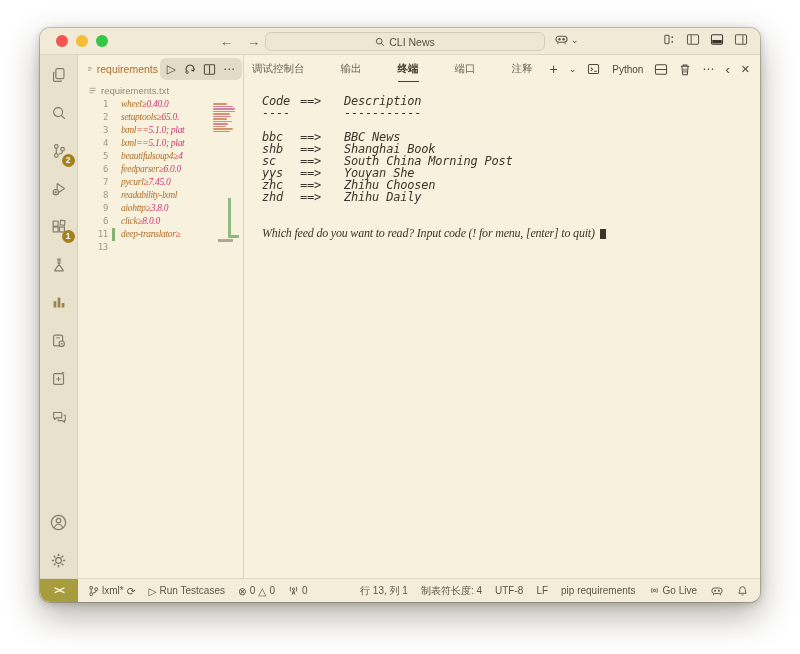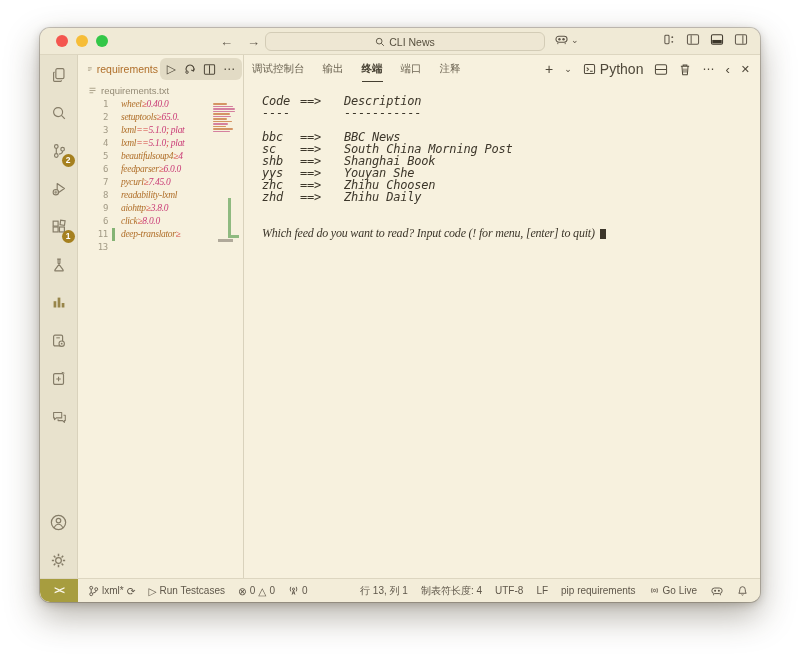--- a/index.html
+++ b/index.html
@@ -57,25 +57,25 @@
 
   .minimap { position:absolute; right:2px; top:5px; width:28px; }
   .mm-mark { height:1.5px; margin-bottom:1px; border-radius:1px; }
   .green-L { position:absolute; right:12px; top:100px; width:3px; height:40px; background:#8fba80; }
   .green-L::after { content:""; position:absolute; left:0; bottom:0; width:11px; height:3px; background:#8fba80; }
   .gray-tick { position:absolute; right:10px; top:141px; width:15px; height:2.5px; background:#b0a99a; }
 
   
   .panel { flex:1; display:flex; flex-direction:column; background:#f7f1de; min-width:0; }
   .panel-header { height:28px; display:flex; align-items:center; padding-left:8px; position:relative; flex:0 0 28px; }
-  .panel-tabs { display:flex; gap:18px; }
+  .panel-tabs { display:flex; gap:36px; }
   .panel-tab { font-size:10.5px; color:#6e6654; padding:6px 0 5px; cursor:default; }
   .panel-tab.active { color:#453f31; font-weight:bold; border-bottom:1.5px solid #453f31; }
   .panel-actions { position:absolute; right:10px; top:0; height:28px; display:flex; align-items:center; gap:11px; color:#4f483a; font-size:12px; }
-  .pa-python { display:flex; align-items:center; gap:4px; font-size:14px; color:#4f483a; }
+  .pa-python { display:flex; align-items:center; gap:12px; font-size:10px; color:#4f483a; }
 
   .terminal { flex:1; padding:12px 0 0 18px; font-family:"DejaVu Sans Mono", monospace; font-style:italic; font-size:12px; letter-spacing:-0.2px; color:#3c362a; line-height:12px; overflow:hidden; }
   .trow { height:12px; white-space:nowrap; }
   .t-code { display:inline-block; width:38px; }
   .t-sep { display:inline-block; width:44px; }
   .t-cursor { display:inline-block; width:6px; height:10px; background:#3c362a; vertical-align:middle; margin-left:2px; }
 
   
   .statusbar { height:24px; background:#f3edd9; border-top:1px solid #ddd6c0; display:flex; align-items:center; font-size:10px; color:#5f574a; flex:0 0 24px; }
   .sb-remote { width:38px; height:100%; background:#a79d3f; color:#fdfaef; display:flex; align-items:center; justify-content:center; font-size:10px; font-weight:bold; letter-spacing:-1px; border-radius:0 0 0 9px; flex:0 0 38px; }
@@ -375,22 +375,22 @@
             <span>⋯</span>
             <span style="font-size:13px;">‹</span>
             <span style="font-size:11px;">✕</span>
           </div>
         </div>
         <div class="terminal" id="terminal">
             <div class="trow"><span class="t-code">Code</span><span class="t-sep">==&gt;</span><span>Description</span></div>
             <div class="trow"><span class="t-code">----</span><span class="t-sep"></span><span>-----------</span></div>
             <div class="trow">&nbsp;</div>
             <div class="trow"><span class="t-code">bbc</span><span class="t-sep">==&gt;</span><span>BBC News</span></div>
+            <div class="trow"><span class="t-code">shb</span><span class="t-sep">==&gt;</span><span>Shanghai Book</span></div>
             <div class="trow"><span class="t-code">sc</span><span class="t-sep">==&gt;</span><span>South China Morning Post</span></div>
-            <div class="trow"><span class="t-code">shb</span><span class="t-sep">==&gt;</span><span>Shanghai Book</span></div>
             <div class="trow"><span class="t-code">yys</span><span class="t-sep">==&gt;</span><span>Youyan She</span></div>
             <div class="trow"><span class="t-code">zhc</span><span class="t-sep">==&gt;</span><span>Zhihu Choosen</span></div>
             <div class="trow"><span class="t-code">zhd</span><span class="t-sep">==&gt;</span><span>Zhihu Daily</span></div>
             <div class="trow">&nbsp;</div>
             <div class="trow" style="margin-top: 12px; font-family: Liberation Serif, serif;"><span>Which feed do you want to read? Input code (! for menu, [enter] to quit) </span><span class="t-cursor"></span></div>
           </div>
       </div>
     </div>
 
     <div class="statusbar">

